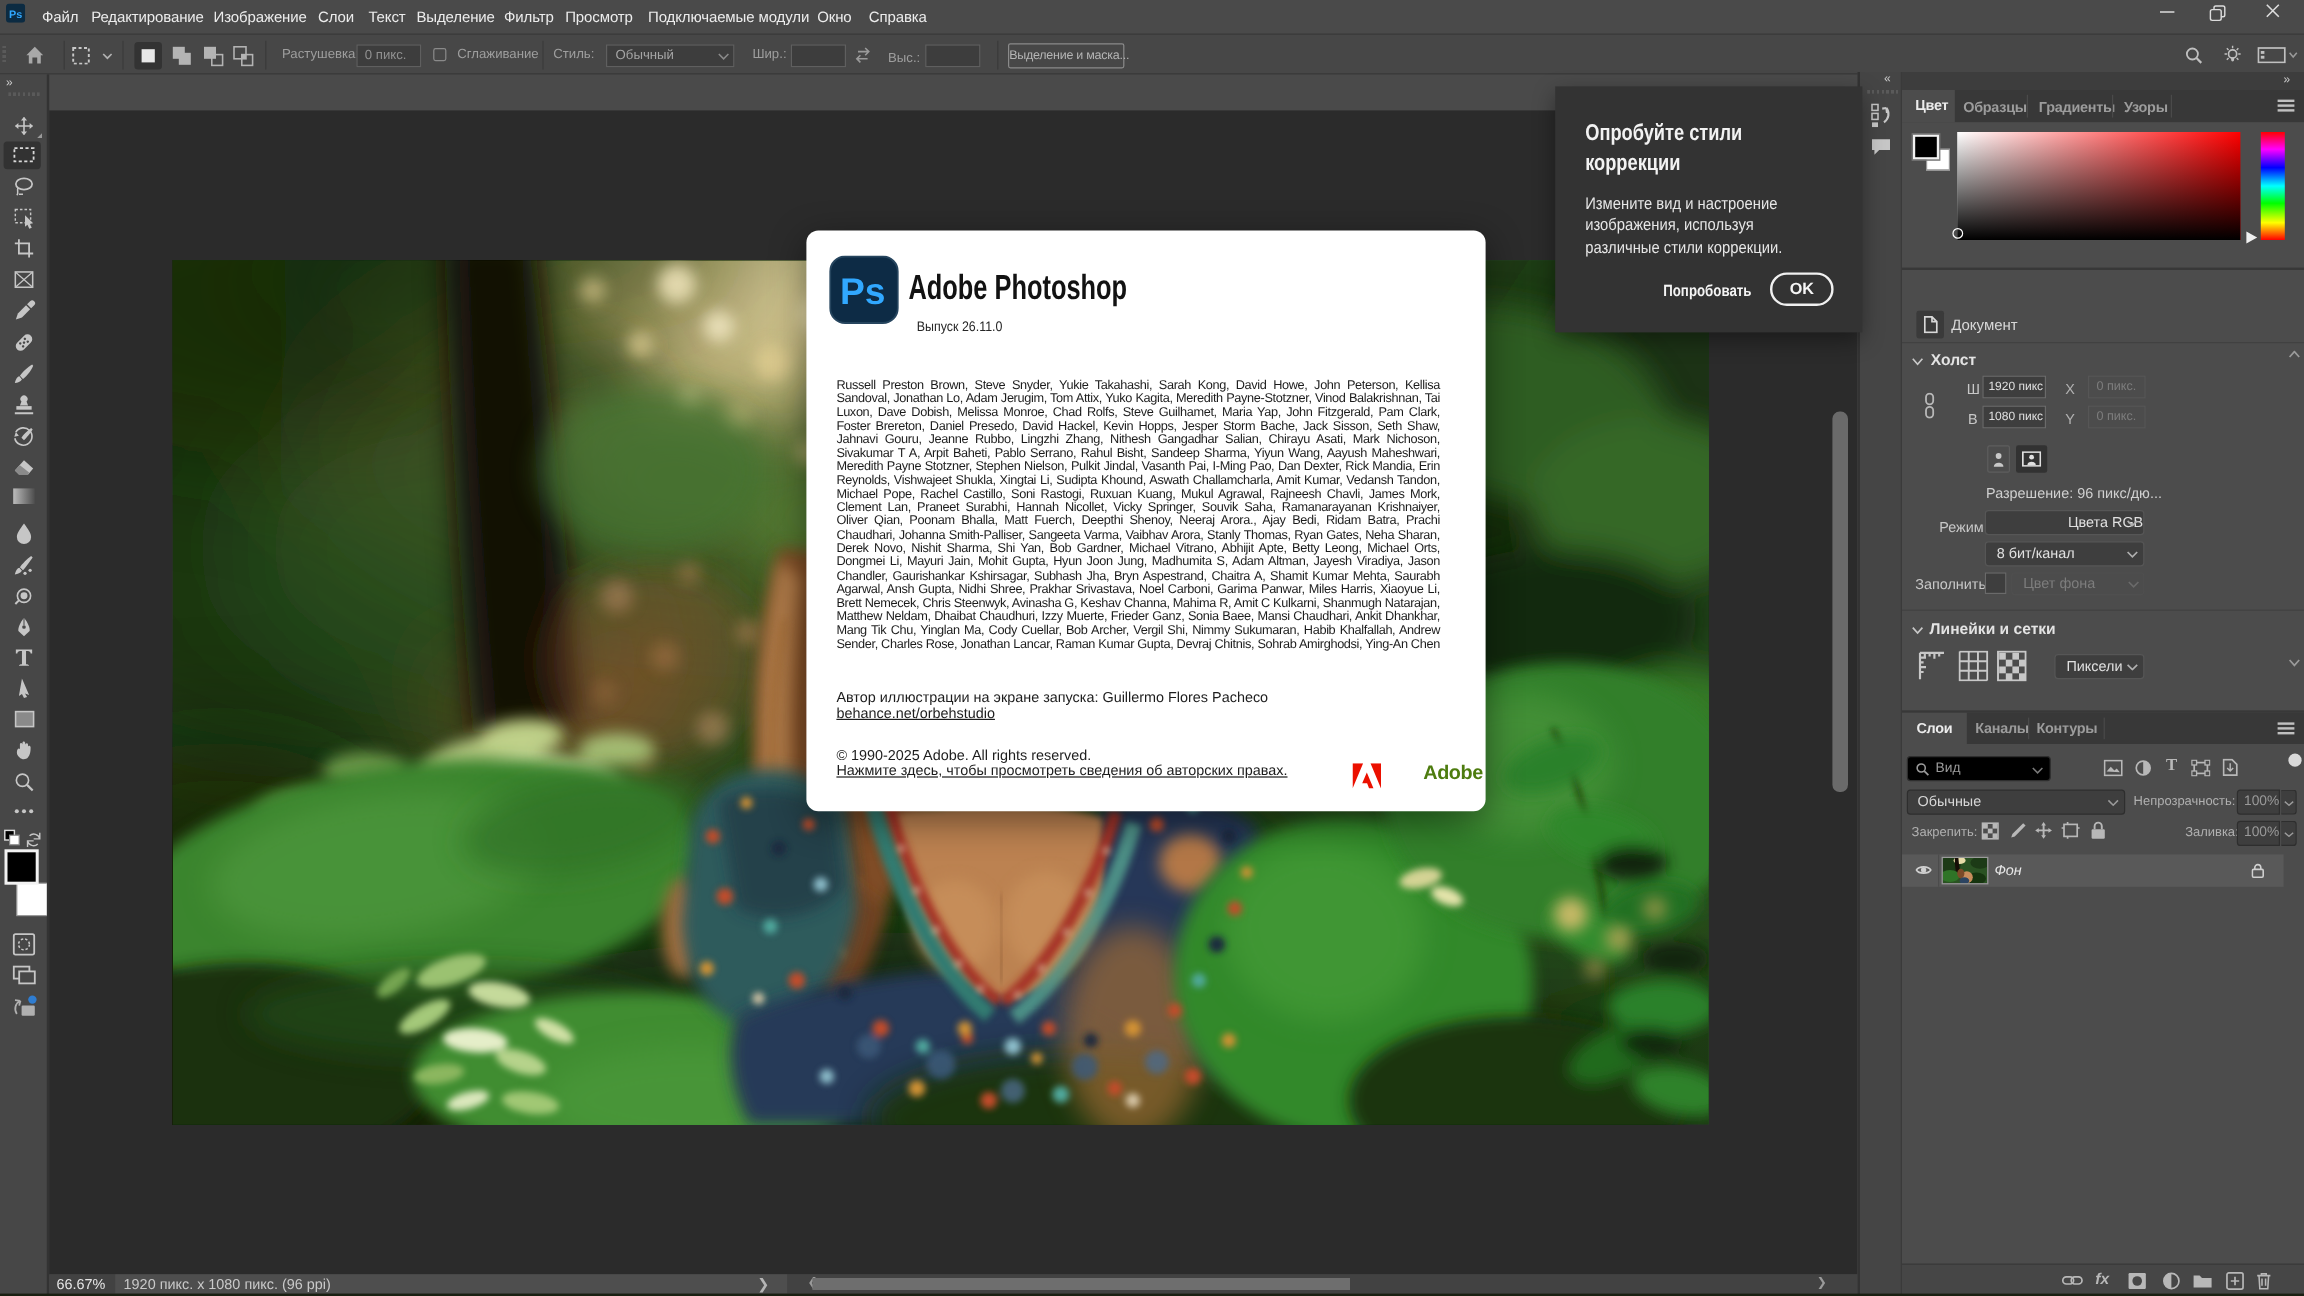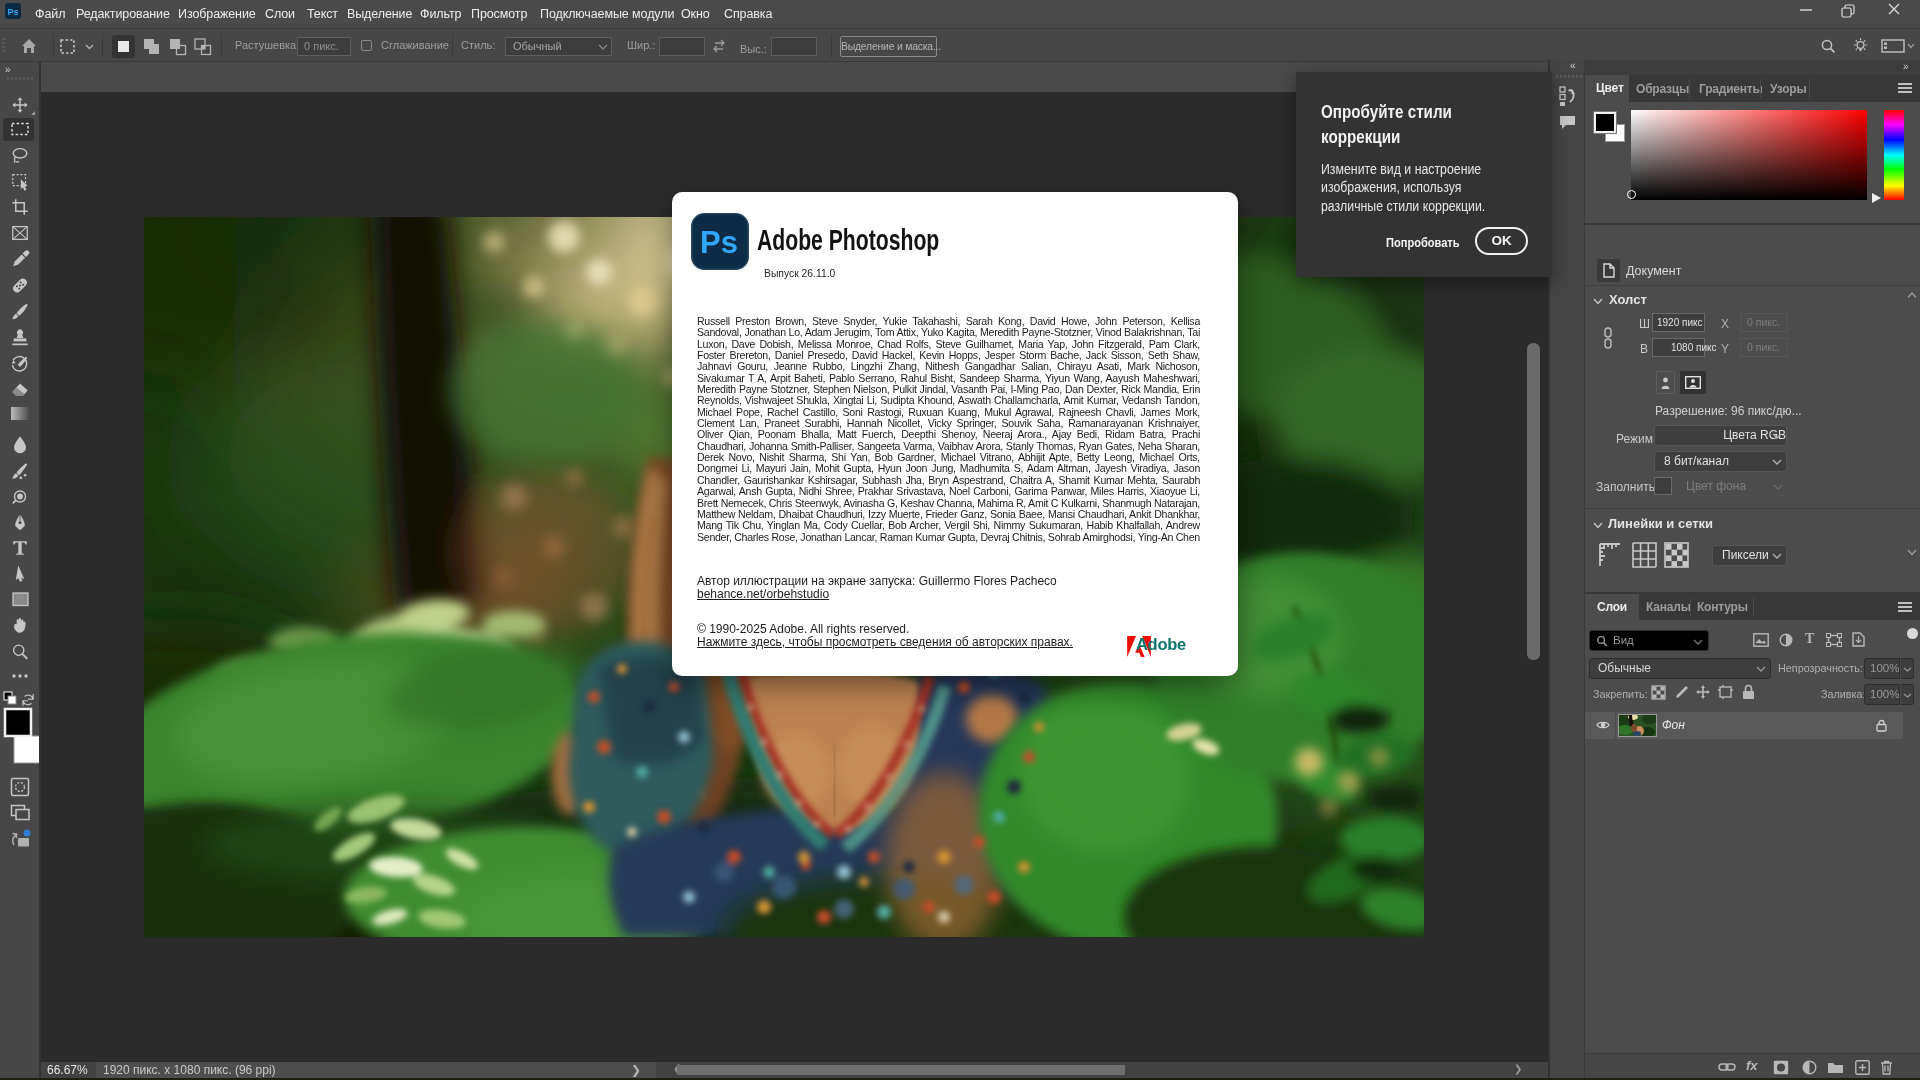--- a/index.html
+++ b/index.html
@@ -584,21 +584,21 @@
 
     <svg class="abs" style="left:17px;top:75px" width="12" height="22" viewBox="0 0 12 22">
           <rect x="3" y="1" width="6" height="9" rx="3" fill="none" stroke="#b8b8b8" stroke-width="1.5"></rect>
           <rect x="3" y="12" width="6" height="9" rx="3" fill="none" stroke="#b8b8b8" stroke-width="1.5"></rect>
         </svg>
     <span class="abs" style="left:54px;top:65px;">Ш</span>
     <div class="abs" style="left:67px;top:61px;width:53px;height:19px;background:#3e3e3e;border:1px solid #6a6a6a;color:#e0e0e0;line-height:17px;font-size:10px;white-space:nowrap;"><span style="margin-left:4px">1920 пикс</span></div>
     <span class="abs" style="left:136px;top:65px;color:#b0b0b0;">X</span>
     <div class="abs" style="left:155px;top:61px;width:48px;height:19px;border:1px solid #565656;color:#7d7d7d;line-height:17px;font-size:10.5px;white-space:nowrap;"><span style="margin-left:6px">0 пикс.</span></div>
     <span class="abs" style="left:55px;top:90px;">В</span>
-    <div class="abs" style="left:67px;top:86px;width:53px;height:19px;background:#3e3e3e;border:1px solid #6a6a6a;color:#e0e0e0;line-height:17px;font-size:10px;white-space:nowrap;"><span style="margin-left:18px">1080 пикс</span></div>
+    <div class="abs" style="left:67px;top:86px;width:53px;height:19px;background:#3e3e3e;border:1px solid #6a6a6a;color:#e0e0e0;line-height:17px;font-size:10px;white-space:nowrap;"><span style="margin-left:4px">1080 пикс</span></div>
     <span class="abs" style="left:136px;top:90px;color:#b0b0b0;">Y</span>
     <div class="abs" style="left:155px;top:86px;width:48px;height:19px;border:1px solid #565656;color:#7d7d7d;line-height:17px;font-size:10.5px;white-space:nowrap;"><span style="margin-left:6px">0 пикс.</span></div>
 
     <div class="abs" style="left:71px;top:119px;width:19px;height:23px;border:1px solid #5e5e5e;border-radius:2px;"></div>
     <svg class="abs" style="left:75px;top:123px" width="11" height="15" viewBox="0 0 11 15">
           <circle cx="5.5" cy="5" r="2.4" fill="#c8c8c8"></circle>
           <path d="M1.5 14 C1.5 9.5 9.5 9.5 9.5 14 Z" fill="#c8c8c8"></path>
         </svg>
     <div class="abs" style="left:95px;top:119px;width:26px;height:23px;background:#323232;border-radius:2px;"></div>
     <svg class="abs" style="left:100px;top:124px" width="16" height="13" viewBox="0 0 16 13">
@@ -812,21 +812,21 @@
   <div class="abs" style="left:85px;top:32px;font-size:29px;font-weight:bold;color:#121212;transform:scale(0.73,1);transform-origin:0 0;white-space:nowrap;">Adobe Photoshop</div>
   <div class="abs" style="left:92px;top:75px;font-size:11.5px;color:#262626;transform:scale(0.9,1);transform-origin:0 0;white-space:nowrap;">Выпуск 26.11.0</div>
   <div class="abs" style="left:25px;top:124px;width:503px;font-size:10.6px;line-height:11.35px;color:#1c1c1c;text-align:justify;letter-spacing:-0.28px;">Russell Preston Brown, Steve Snyder, Yukie Takahashi, Sarah Kong, David Howe, John Peterson, Kellisa Sandoval, Jonathan Lo, Adam Jerugim, Tom Attix, Yuko Kagita, Meredith Payne-Stotzner, Vinod Balakrishnan, Tai Luxon, Dave Dobish, Melissa Monroe, Chad Rolfs, Steve Guilhamet, Maria Yap, John Fitzgerald, Pam Clark, Foster Brereton, Daniel Presedo, David Hackel, Kevin Hopps, Jesper Storm Bache, Jack Sisson, Seth Shaw, Jahnavi Gouru, Jeanne Rubbo, Lingzhi Zhang, Nithesh Gangadhar Salian, Chirayu Asati, Mark Nichoson, Sivakumar T A, Arpit Baheti, Pablo Serrano, Rahul Bisht, Sandeep Sharma, Yiyun Wang, Aayush Maheshwari, Meredith Payne Stotzner, Stephen Nielson, Pulkit Jindal, Vasanth Pai, I-Ming Pao, Dan Dexter, Rick Mandia, Erin Reynolds, Vishwajeet Shukla, Xingtai Li, Sudipta Khound, Aswath Challamcharla, Amit Kumar, Vedansh Tandon, Michael Pope, Rachel Castillo, Soni Rastogi, Ruxuan Kuang, Mukul Agrawal, Rajneesh Chavli, James Mork, Clement Lan, Praneet Surabhi, Hannah Nicollet, Vicky Springer, Souvik Saha, Ramanarayanan Krishnaiyer, Oliver Qian, Poonam Bhalla, Matt Fuerch, Deepthi Shenoy, Neeraj Arora., Ajay Bedi, Ridam Batra, Prachi Chaudhari, Johanna Smith-Palliser, Sangeeta Varma, Vaibhav Arora, Stanly Thomas, Ryan Gates, Neha Sharan, Derek Novo, Nishit Sharma, Shi Yan, Bob Gardner, Michael Vitrano, Abhijit Apte, Betty Leong, Michael Orts, Dongmei Li, Mayuri Jain, Mohit Gupta, Hyun Joon Jung, Madhumita S, Adam Altman, Jayesh Viradiya, Jason Chandler, Gaurishankar Kshirsagar, Subhash Jha, Bryn Aspestrand, Chaitra A, Shamit Kumar Mehta, Saurabh Agarwal, Ansh Gupta, Nidhi Shree, Prakhar Srivastava, Noel Carboni, Garima Panwar, Miles Harris, Xiaoyue Li, Brett Nemecek, Chris Steenwyk, Avinasha G, Keshav Channa, Mahima R, Amit C Kulkarni, Shanmugh Natarajan, Matthew Neldam, Dhaibat Chaudhuri, Izzy Muerte, Frieder Ganz, Sonia Baee, Mansi Chaudhari, Ankit Dhankhar, Mang Tik Chu, Yinglan Ma, Cody Cuellar, Bob Archer, Vergil Shi, Nimmy Sukumaran, Habib Khalfallah, Andrew Sender, Charles Rose, Jonathan Lancar, Raman Kumar Gupta, Devraj Chitnis, Sohrab Amirghodsi, Ying-An Chen</div>
   <div class="abs" style="left:25px;top:382px;font-size:12px;">Автор иллюстрации на экране запуска: Guillermo Flores Pacheco</div>
   <div class="abs" style="left:25px;top:395px;font-size:12px;text-decoration:underline;">behance.net/orbehstudio</div>
   <div class="abs" style="left:25px;top:430px;font-size:12px;">© 1990-2025 Adobe. All rights reserved.</div>
   <div class="abs" style="left:25px;top:443px;font-size:12px;text-decoration:underline;">Нажмите здесь, чтобы просмотреть сведения об авторских правах.</div>
   <svg class="abs" style="left:455px;top:444px" width="24" height="21" viewBox="0 0 501 444">
     <path d="M315.3 0 H501 V444 Z M186.2 0 H0 V444 Z M250.8 163.8 L369.3 444 H291.6 L256.2 354.6 H169.5 Z" fill="#eb1000"></path>
   </svg>
-  <div class="abs" style="left:464px;top:443px;font-size:16.5px;font-weight:bold;color:#0f766e;letter-spacing:-0.3px;">Adobe</div>
+  <div class="abs" style="left:514px;top:443px;font-size:16.5px;font-weight:bold;color:#4d7c0f;letter-spacing:-0.3px;">Adobe</div>
 </div>
 
 <div id="popup" class="abs" style="left:1296px;top:72px;width:256px;height:205px;background:#333333;box-shadow:0 6px 18px rgba(0,0,0,0.4);">
   <div class="abs" style="left:25px;top:27px;width:260px;color:#f2f2f2;font-size:19px;font-weight:bold;line-height:25px;transform:scale(0.8,1);transform-origin:0 0;">Опробуйте стили<br>коррекции</div>
   <div class="abs" style="left:25px;top:88px;width:230px;color:#e6e6e6;font-size:14px;line-height:18.4px;transform:scale(0.88,1);transform-origin:0 0;">Измените вид и настроение<br>изображения, используя<br>различные стили коррекции.</div>
   <div class="abs" style="left:90px;top:163px;color:#f5f5f5;font-size:13.5px;font-weight:bold;transform:scale(0.82,1);transform-origin:0 0;white-space:nowrap;">Попробовать</div>
   <div class="abs" style="left:179px;top:155px;width:53px;height:28px;border:2px solid #f0f0f0;border-radius:14px;color:#f5f5f5;font-size:13.5px;font-weight:bold;text-align:center;line-height:24px;">OK</div>
 </div>
 
 <div class="abs" style="left:0;top:1078px;width:1920px;height:2px;background:#1a2012;"></div>

